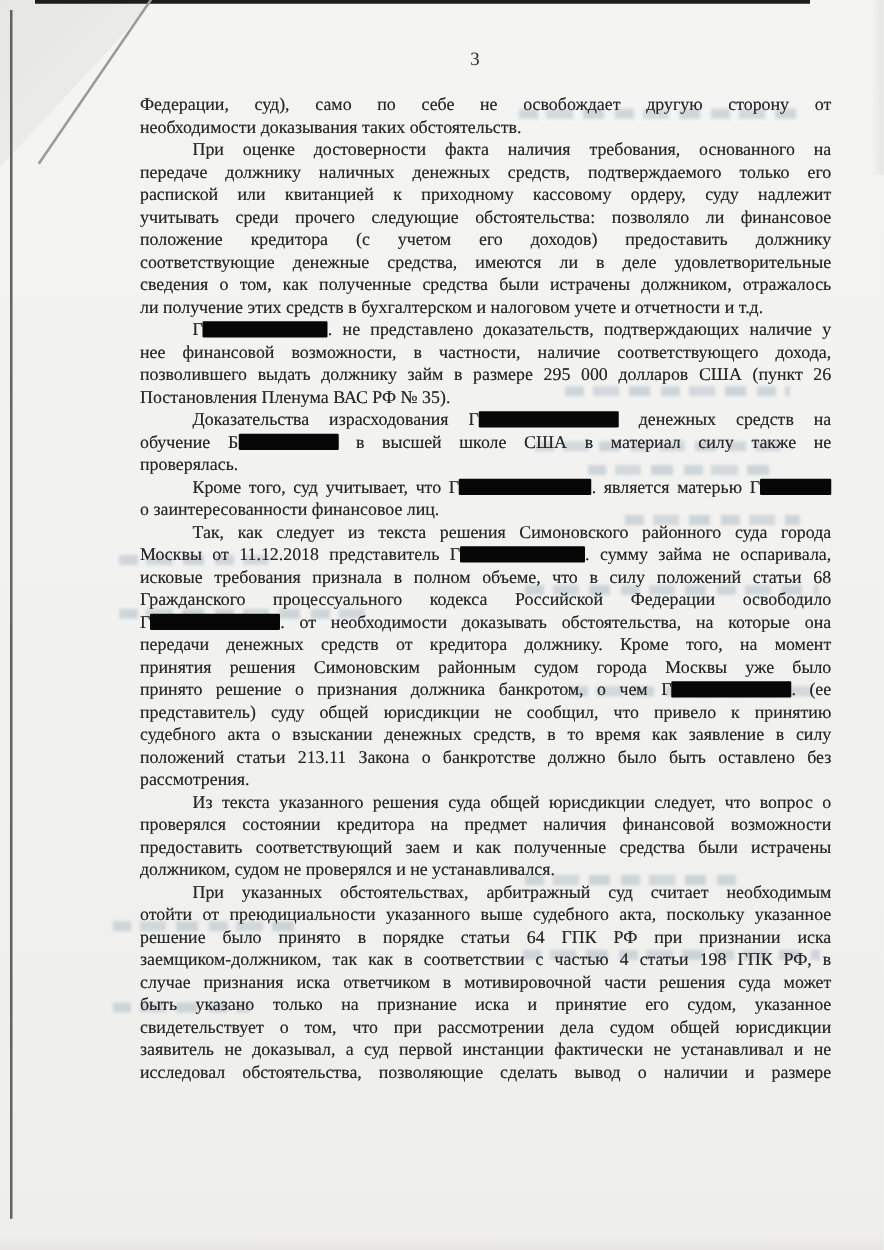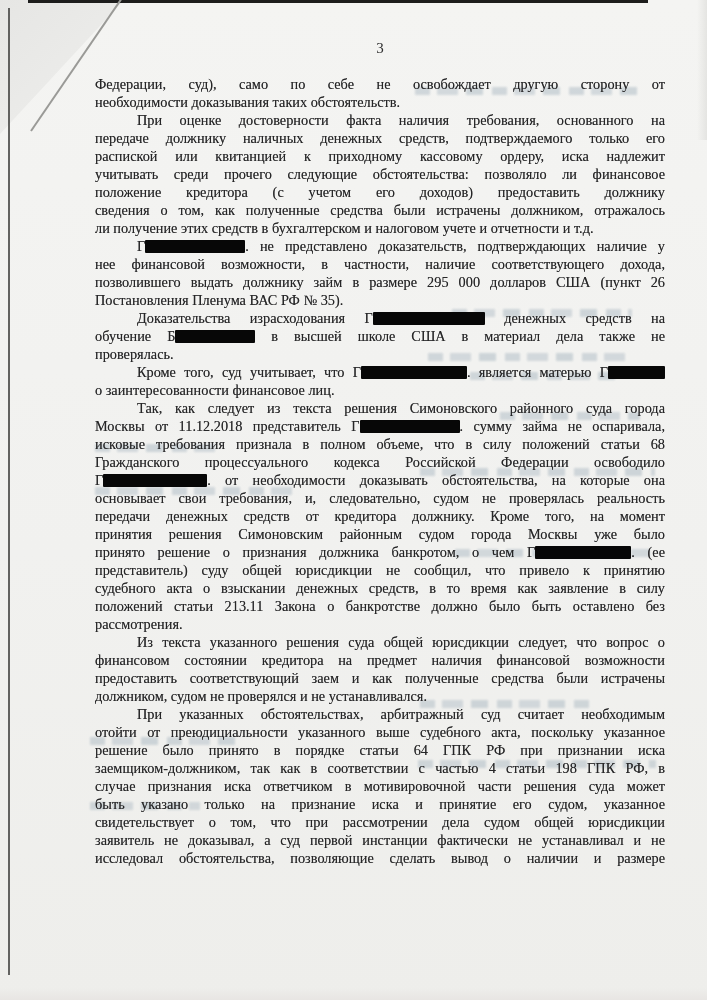--- a/index.html
+++ b/index.html
@@ -36,21 +36,21 @@
   .content { position: absolute; left: 95px; top: 0; width: 570px; }
   .pagenum {
     position: absolute; top: 40px; left: 0; width: 570px;
     text-align: center; font-size: 15px; color: #2e2e2e;
   }
   .textblock {
     position: absolute; top: 75px; left: 0; width: 570px;
     font-size: 14.3px; line-height: 18px; color: #262627;
     text-shadow: 0 0 .5px rgba(35,35,38,.55);
   }
-  .line { text-align: justify; text-align-last: left; }
+  .line { text-align: justify; text-align-last: left; margin-left: 17px; }
   .line.j { text-align-last: justify; }
   .line.ind { text-indent: 42px; }
   .redact {
     display: inline-block; background: #070707;
     height: 13px; vertical-align: -2px; border-radius: 1px;
   }
   
   .ghost {
     position: absolute; height: 8px; opacity: .42;
     filter: blur(1.2px);
@@ -91,59 +91,59 @@
   <div class="content">
     <div class="pagenum">3</div>
     <div class="textblock">
         <div>
           <div class="line j"><span>Федерации, суд), само по себе не освобождает другую сторону от</span></div>
           <div class="line"><span>необходимости доказывания таких обстоятельств.</span></div>
         </div>
         <div>
           <div class="line j ind"><span>При оценке достоверности факта наличия требования, основанного на</span></div>
           <div class="line j"><span>передаче должнику наличных денежных средств, подтверждаемого только его</span></div>
-          <div class="line j"><span>распиской или квитанцией к приходному кассовому ордеру, иска надлежит</span></div>
+          <div class="line j"><span>распиской или квитанцией к приходному кассовому ордеру, суду надлежит</span></div>
           <div class="line j"><span>учитывать среди прочего следующие обстоятельства: позволяло ли финансовое</span></div>
           <div class="line j"><span>положение кредитора (с учетом его доходов) предоставить должнику</span></div>
+          <div class="line j"><span>соответствующие денежные средства, имеются ли в деле удовлетворительные</span></div>
           <div class="line j"><span>сведения о том, как полученные средства были истрачены должником, отражалось</span></div>
           <div class="line"><span>ли получение этих средств в бухгалтерском и налоговом учете и отчетности и т.д.</span></div>
         </div>
         <div>
           <div class="line j ind"><span>Г</span><span class="redact" style="width: 100px;"></span><span>. не представлено доказательств, подтверждающих наличие у</span></div>
           <div class="line j"><span>нее финансовой возможности, в частности, наличие соответствующего дохода,</span></div>
           <div class="line j"><span>позволившего выдать должнику займ в размере 295 000 долларов США (пункт 26</span></div>
           <div class="line"><span>Постановления Пленума ВАС РФ № 35).</span></div>
         </div>
         <div>
           <div class="line j ind"><span>Доказательства израсходования Г</span><span class="redact" style="width: 112px;"></span><span> денежных средств на</span></div>
-          <div class="line j"><span>обучение Б</span><span class="redact" style="width: 80px;"></span><span> в высшей школе США в материал дела также не</span></div>
+          <div class="line j"><span>обучение Б</span><span class="redact" style="width: 80px;"></span><span> в высшей школе США в материал силу также не</span></div>
           <div class="line"><span>проверялась.</span></div>
         </div>
         <div>
           <div class="line j ind"><span>Кроме того, суд учитывает, что Г</span><span class="redact" style="width: 106px;"></span><span>. является матерью Г</span><span class="redact" style="width: 57px;"></span></div>
           <div class="line"><span>о заинтересованности финансовое лиц.</span></div>
         </div>
         <div>
           <div class="line j ind"><span>Так, как следует из текста решения Симоновского районного суда города</span></div>
           <div class="line j"><span>Москвы от 11.12.2018 представитель Г</span><span class="redact" style="width: 100px;"></span><span>. сумму займа не оспаривала,</span></div>
           <div class="line j"><span>исковые требования признала в полном объеме, что в силу положений статьи 68</span></div>
           <div class="line j"><span>Гражданского процессуального кодекса Российской Федерации освободило</span></div>
           <div class="line j"><span>Г</span><span class="redact" style="width: 104px;"></span><span>. от необходимости доказывать обстоятельства, на которые она</span></div>
-          <div class="line j"><span>основывает свои требования, и, следовательно, судом не проверялась реальность</span></div>
           <div class="line j"><span>передачи денежных средств от кредитора должнику. Кроме того, на момент</span></div>
           <div class="line j"><span>принятия решения Симоновским районным судом города Москвы уже было</span></div>
           <div class="line j"><span>принято решение о признания должника банкротом, о чем Г</span><span class="redact" style="width: 96px;"></span><span>. (ее</span></div>
           <div class="line j"><span>представитель) суду общей юрисдикции не сообщил, что привело к принятию</span></div>
           <div class="line j"><span>судебного акта о взыскании денежных средств, в то время как заявление в силу</span></div>
           <div class="line j"><span>положений статьи 213.11 Закона о банкротстве должно было быть оставлено без</span></div>
           <div class="line"><span>рассмотрения.</span></div>
         </div>
         <div>
           <div class="line j ind"><span>Из текста указанного решения суда общей юрисдикции следует, что вопрос о</span></div>
-          <div class="line j"><span>финансовом состоянии кредитора на предмет наличия финансовой возможности</span></div>
+          <div class="line j"><span>проверялся состоянии кредитора на предмет наличия финансовой возможности</span></div>
           <div class="line j"><span>предоставить соответствующий заем и как полученные средства были истрачены</span></div>
           <div class="line"><span>должником, судом не проверялся и не устанавливался.</span></div>
         </div>
         <div>
           <div class="line j ind"><span>При указанных обстоятельствах, арбитражный суд считает необходимым</span></div>
           <div class="line j"><span>отойти от преюдициальности указанного выше судебного акта, поскольку указанное</span></div>
           <div class="line j"><span>решение было принято в порядке статьи 64 ГПК РФ при признании иска</span></div>
           <div class="line j"><span>заемщиком-должником, так как в соответствии с частью 4 статьи 198 ГПК РФ, в</span></div>
           <div class="line j"><span>случае признания иска ответчиком в мотивировочной части решения суда может</span></div>
           <div class="line j"><span>быть указано только на признание иска и принятие его судом, указанное</span></div>

